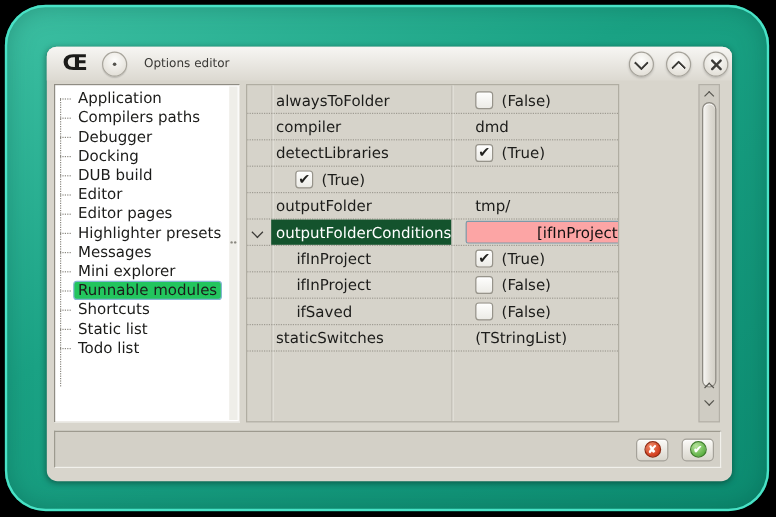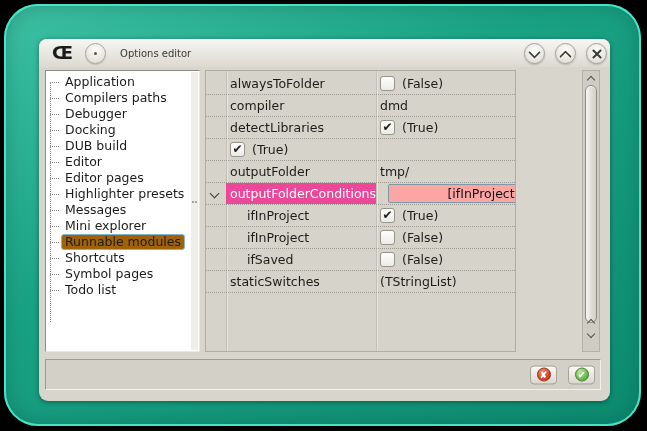--- a/index.html
+++ b/index.html
@@ -60,43 +60,43 @@
   .sidebar-track{position:absolute;top:1px;bottom:1px;right:1px;width:7px;background:#efeee9;}
   .sidebar-grip{position:absolute;right:1px;top:130px;width:7px;height:4px;display:flex;justify-content:center;gap:1px;}
   .sidebar-grip i{width:2px;height:2px;border-radius:50%;background:#8a8880;}
   .tree-vline{position:absolute;left:4px;top:11px;height:240px;border-left:1px dotted #8a8880;}
   .tree-item{height:16px;display:flex;align-items:flex-start;position:relative;padding-left:15px;}
   .tree-item::before{content:"";position:absolute;left:4px;top:8px;width:9px;border-top:1px dotted #8a8880;}
   .tree-label{
     font-size:12.5px;color:#1c1c1a;line-height:14px;padding:0 3px;
     border:1px solid transparent;border-radius:3px;white-space:nowrap;
   }
-  .tree-label.selected{background:#a16207;border-color:#83b5d1;}
+  .tree-label.selected{background:#22c55e;border-color:#83b5d1;}
 
   
   .grid{
     position:absolute;left:166px;top:31px;width:311px;height:282px;box-sizing:border-box;
     background:#d6d3ca;border:1px solid #b0ada2;overflow:hidden;
   }
   .col-div{position:absolute;top:0;bottom:0;width:1px;background:#c2bfb6;box-shadow:1px 0 0 #e6e4de;}
   .col-div.gutter-line{left:20px;}
   .col-div.name-line{left:170px;}
   .rows{position:absolute;left:0;top:2px;right:0;}
   .grid-row{position:relative;height:21px;display:flex;align-items:stretch;border-bottom:1px dotted #9e9b92;}
   .gutter{width:20px;flex:none;position:relative;}
   .expander{
     position:absolute;left:5px;top:7px;width:6px;height:6px;
     border-right:1.5px solid #3a3936;border-bottom:1.5px solid #3a3936;transform:rotate(45deg);
   }
   .cell-name{width:150px;flex:none;display:flex;align-items:center;padding-left:4px;box-sizing:border-box;}
   .grid-row.indent .cell-name{padding-left:21px;}
-  .cell-name.selected{background:#ec4899;}
+  .cell-name.selected{background:#14532d;}
   .name-text{font-size:12.5px;color:#1c1c1a;white-space:nowrap;}
   .cell-name.selected .name-text{color:#fff;}
-  .cell-value{flex:1;display:flex;align-items:center;padding-left:4px;box-sizing:border-box;position:relative;}
+  .cell-value{flex:1;display:flex;align-items:center;padding-left:20px;box-sizing:border-box;position:relative;}
   .checkbox{
     width:13px;height:13px;flex:none;border-radius:3px;margin-right:7px;
     background:linear-gradient(#fefefd,#ecebe6);border:1px solid #97948b;
     box-shadow:inset 0 1px 1px rgba(255,255,255,.85);
     display:flex;align-items:center;justify-content:center;
   }
   .check{font-size:12px;font-weight:bold;color:#21211e;line-height:1;margin-top:-1px;}
   .val-text{font-size:12.5px;color:#1c1c1a;white-space:nowrap;}
   .edit{
     position:absolute;left:12px;top:1px;width:183px;height:17px;
@@ -194,21 +194,21 @@
           <div class="tree-item">
     <span class="tree-label">Mini explorer</span>
   </div>
           <div class="tree-item">
     <span class="tree-label selected">Runnable modules</span>
   </div>
           <div class="tree-item">
     <span class="tree-label">Shortcuts</span>
   </div>
           <div class="tree-item">
-    <span class="tree-label">Symbol pages</span>
+    <span class="tree-label">Static list</span>
   </div>
           <div class="tree-item">
     <span class="tree-label">Todo list</span>
   </div>
         </div>
       <div class="sidebar-track"></div>
       <div class="sidebar-grip">
           <i></i>
           <i></i>
         </div>

